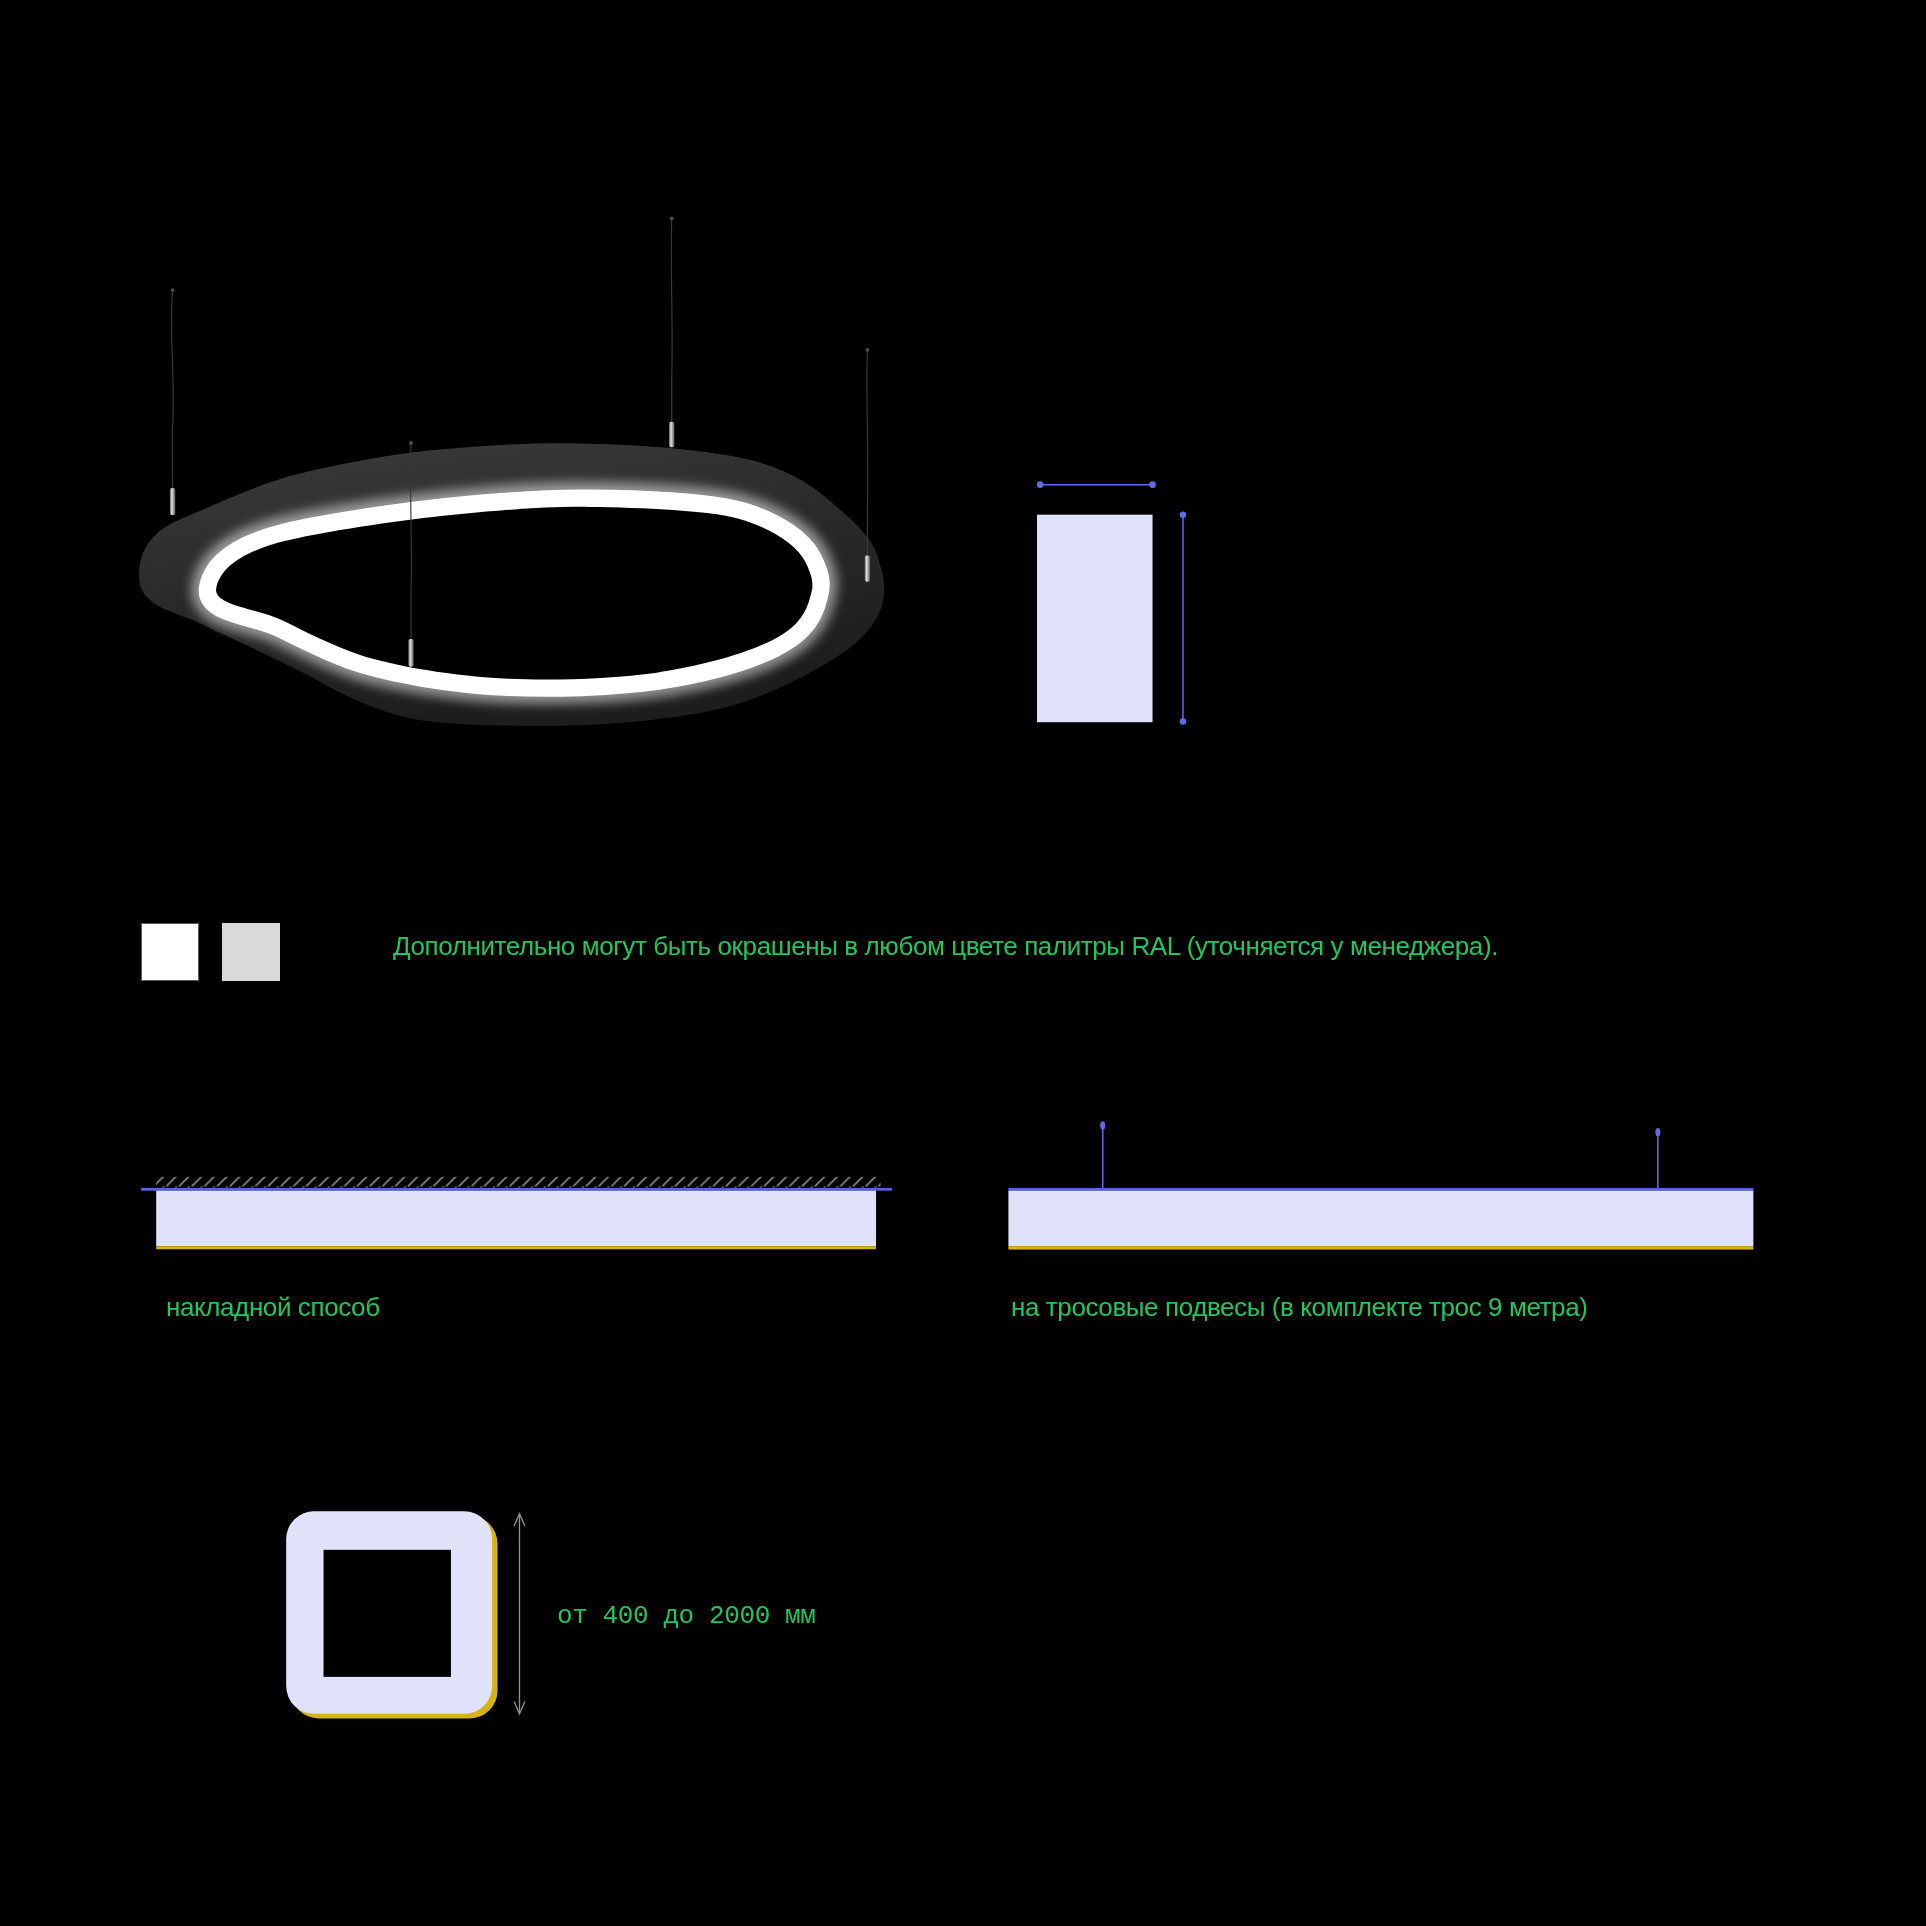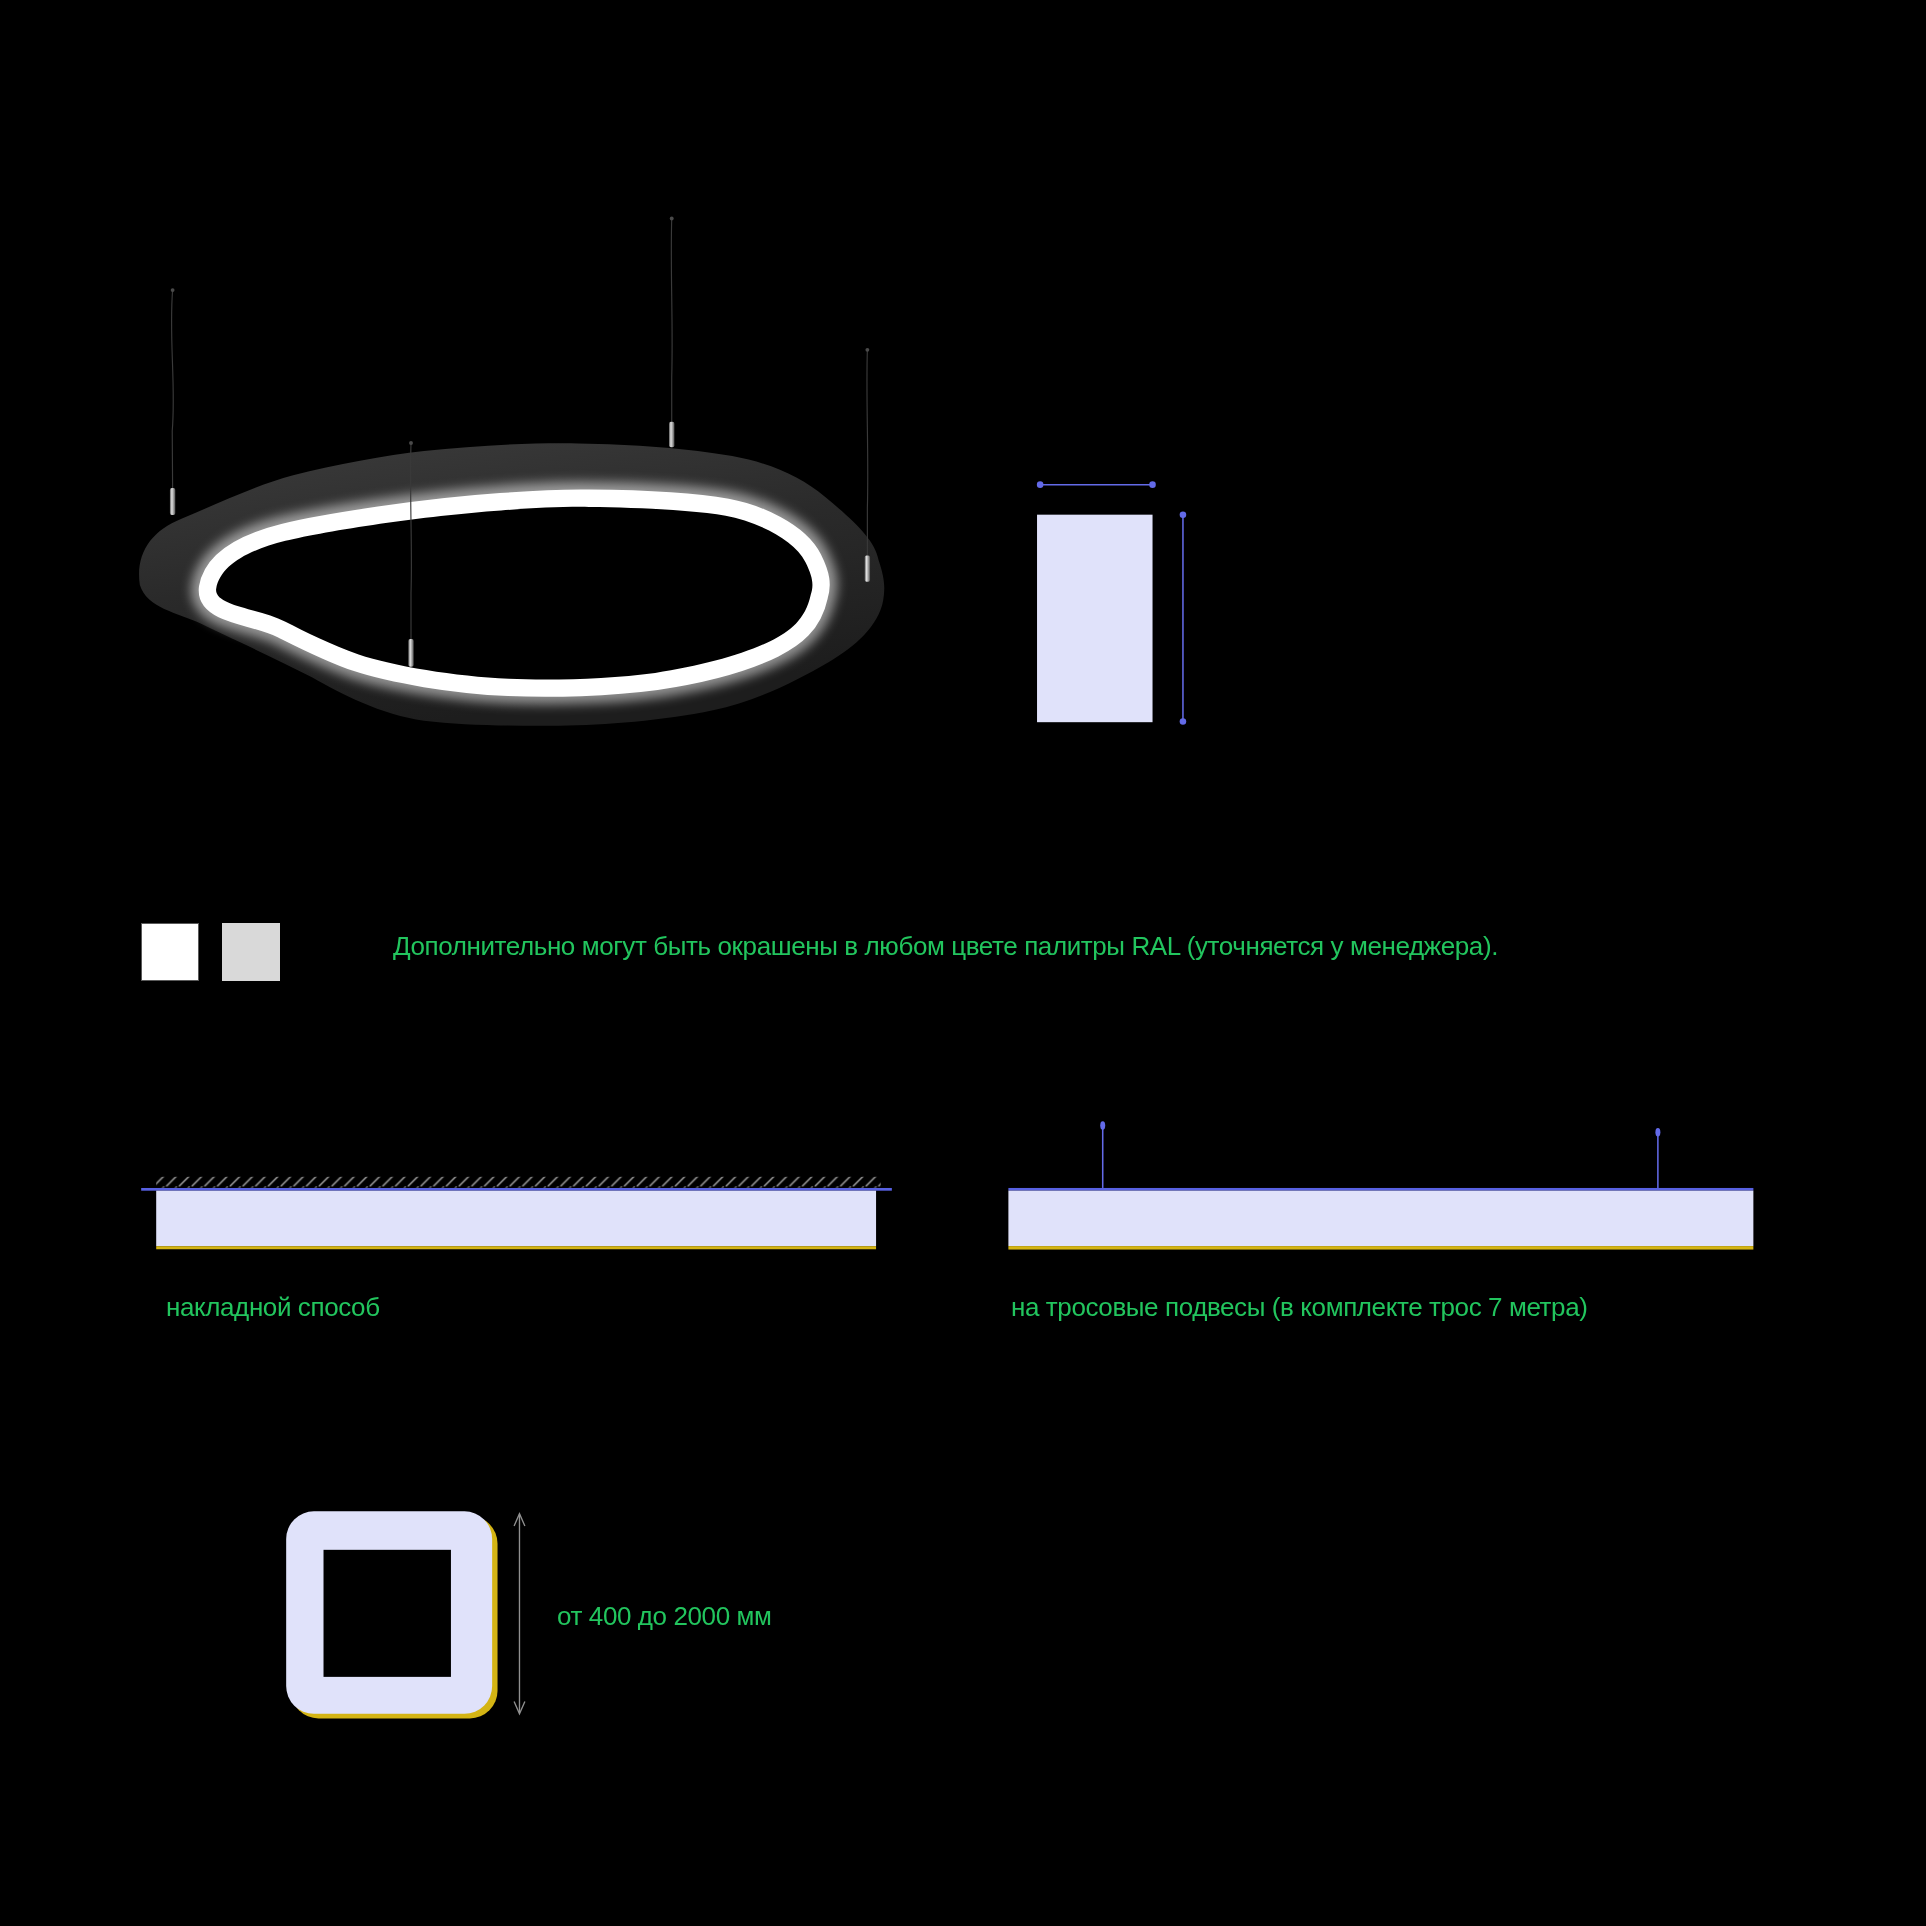--- a/index.html
+++ b/index.html
@@ -6,21 +6,21 @@
   body{width:1926px;height:1926px;position:relative;overflow:hidden;
        font-family:"Liberation Sans","DejaVu Sans",sans-serif;}
   .abs{position:absolute;}
   .label{color:#22c55e;font-size:26px;line-height:32px;letter-spacing:-0.4px;white-space:nowrap;}
   #swatch-white{left:141px;top:923px;width:58px;height:58px;background:#ffffff;
                 border:1.9px solid #5a5a5a;box-sizing:border-box;}
   #swatch-gray{left:222px;top:923px;width:58px;height:58px;background:#d9d9d9;}
   #ral-note{left:393px;top:930px;}
   #surface-label{left:166px;top:1291px;}
   #cable-label{left:1011px;top:1291px;}
-  #size-label{left:557px;top:1600px;}
+  #size-label{left:557px;top:1600px;font-family:Liberation Mono, monospace;}
   svg{display:block;}
 </style>
 </head>
 <body>
 
 <svg class="abs" style="left:116px;top:173px;" width="828" height="597" viewBox="300 450 2150 1550">
   <defs>
     <linearGradient id="bodyGrad" x1="0" y1="0" x2="0.35" y2="1">
       <stop offset="0" stop-color="#3c3c3c"></stop>
       <stop offset="0.5" stop-color="#2a2a2a"></stop>
@@ -157,21 +157,21 @@
   <g stroke="#636ae8" stroke-width="4">
     <line x1="2862" y1="2928" x2="2862" y2="3084"></line>
     <line x1="4304" y1="2945" x2="4304" y2="3084"></line>
   </g>
   <ellipse cx="2862" cy="2922" rx="6.5" ry="11" fill="#636ae8"></ellipse>
   <ellipse cx="4304" cy="2939" rx="6.5" ry="11" fill="#636ae8"></ellipse>
   <rect x="2617" y="3084" width="1935" height="7" fill="#5861e2"></rect>
   <rect x="2617" y="3091" width="1935" height="144" fill="#e0e2fa"></rect>
   <rect x="2617" y="3235" width="1935" height="9" fill="#d4b414"></rect>
 </svg>
-<div class="abs label" id="cable-label">на тросовые подвесы (в комплекте трос 7 метра)</div>
+<div class="abs label" id="cable-label">на тросовые подвесы (в комплекте трос 9 метра)</div>
 
 <svg class="abs" style="left:270px;top:1495px;" width="616" height="239" viewBox="700 3880 1600 620">
   <rect x="754" y="3934" width="537" height="526" rx="72" fill="#d4b414"></rect>
   <rect x="742" y="3922" width="535" height="526" rx="72" fill="#e0e2fa"></rect>
   <rect x="839" y="4022" width="331" height="330" fill="#000000"></rect>
   <g stroke="#909090" stroke-width="3.5" fill="none">
     <line x1="1348" y1="3930" x2="1348" y2="4444"></line>
     <polyline points="1334,3960 1348,3928 1362,3960"></polyline>
     <polyline points="1334,4416 1348,4448 1362,4416"></polyline>
   </g>

